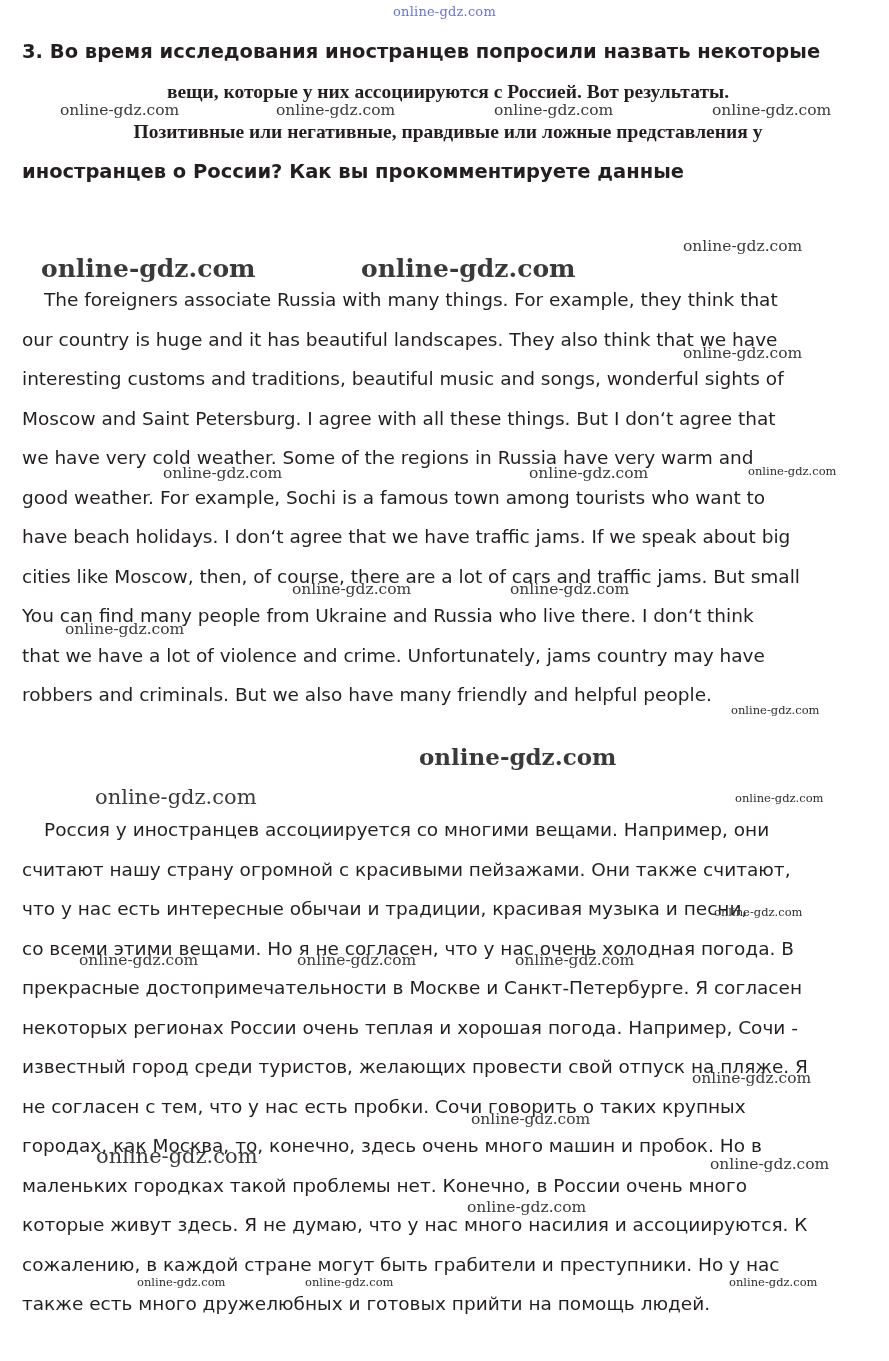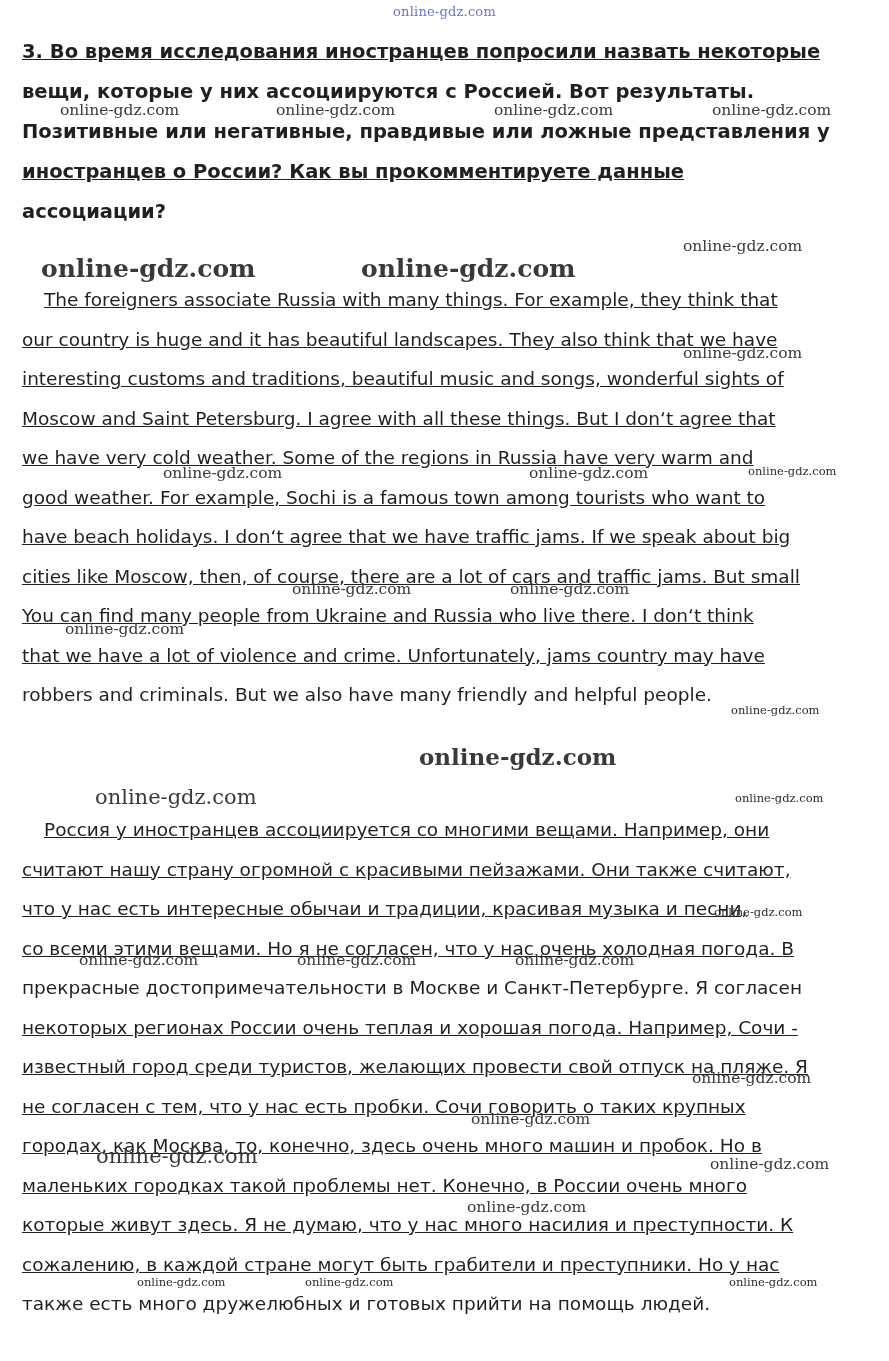--- a/index.html
+++ b/index.html
@@ -53,22 +53,23 @@
     line-height: 40px;
     color: #231f20;
     text-align: justify;
     font-weight: 700;
     white-space: nowrap;
   }
   .q-line.first {
     font-weight: 700;
   }
   .q-line.nofill {
-    text-align: left;
+    text-align: center;
     white-space: normal;
+    font-family: Liberation Serif, serif;
   }
 
   .en-block {
     left: 22px;
     top: 280px;
     width: 852px;
   }
   .ru-block {
     left: 22px;
     top: 810px;
@@ -88,21 +89,20 @@
   .p-line.last {
     text-align: left;
     white-space: normal;
   }
 
   
   .j {
     display: block;
     width: 100%;
     text-align: justify;
-    text-decoration: underline;
   }
   .j:after {
     content: "";
     display: inline-block;
     width: 100%;
   }
 
   
   .wm {
     position: absolute;
@@ -126,21 +126,20 @@
 
   <div class="block q-block">
     <div class="q-line first">
         <span class="j">3.  Во  время  исследования  иностранцев  попросили  назвать  некоторые</span>
       </div>
     <div class="q-line nofill">вещи, которые у них ассоциируются с Россией. Вот результаты.</div>
     <div class="q-line nofill">Позитивные или негативные, правдивые или ложные представления у</div>
     <div class="q-line">
         <span class="j">иностранцев   о   России?   Как   вы   прокомментируете   данные</span>
       </div>
-    <div class="q-line nofill">ассоциации?</div>
   </div>
 
   <div class="block en-block">
     <div class="p-line indent">
         <span class="j">The  foreigners  associate  Russia  with  many  things.  For  example,  they  think  that</span>
       </div>
     <div class="p-line">
         <span class="j">our  country  is  huge  and  it  has  beautiful  landscapes.  They  also  think  that  we  have</span>
       </div>
     <div class="p-line">
@@ -193,21 +192,21 @@
     <div class="p-line">
         <span class="j">не  согласен  с  тем,  что  у  нас  есть  пробки.  Сочи  говорить  о  таких  крупных</span>
       </div>
     <div class="p-line">
         <span class="j">городах,  как  Москва,  то,  конечно,  здесь  очень  много  машин  и  пробок.  Но  в</span>
       </div>
     <div class="p-line">
         <span class="j">маленьких  городках  такой  проблемы  нет.  Конечно,  в  России  очень  много</span>
       </div>
     <div class="p-line">
-        <span class="j">которые  живут  здесь.  Я  не  думаю,  что  у  нас  много  насилия  и  преступности.  К</span>
+        <span class="j">которые  живут  здесь.  Я  не  думаю,  что  у  нас  много  насилия  и  ассоциируются.  К</span>
       </div>
     <div class="p-line">
         <span class="j">сожалению,  в  каждой  стране  могут  быть  грабители  и  преступники.  Но  у  нас</span>
       </div>
     <div class="p-line last">также есть много дружелюбных и готовых прийти на помощь людей.</div>
   </div>
 
   <div id="watermark-layer">
       <span class="wm md" style="left: 60px; top: 101px;">online-gdz.com</span>
       <span class="wm md" style="left: 276px; top: 101px;">online-gdz.com</span>

